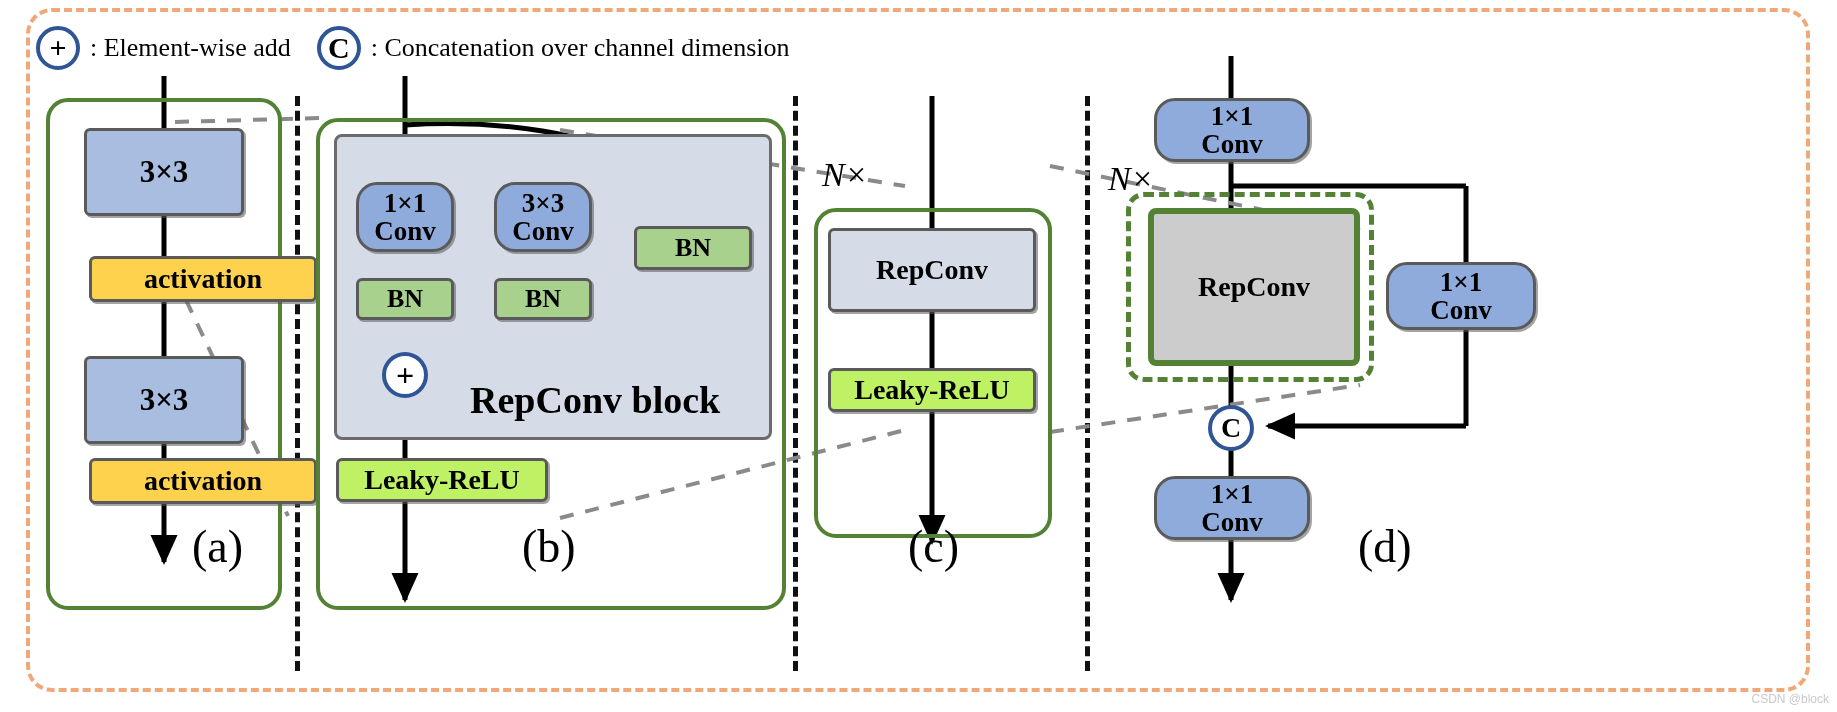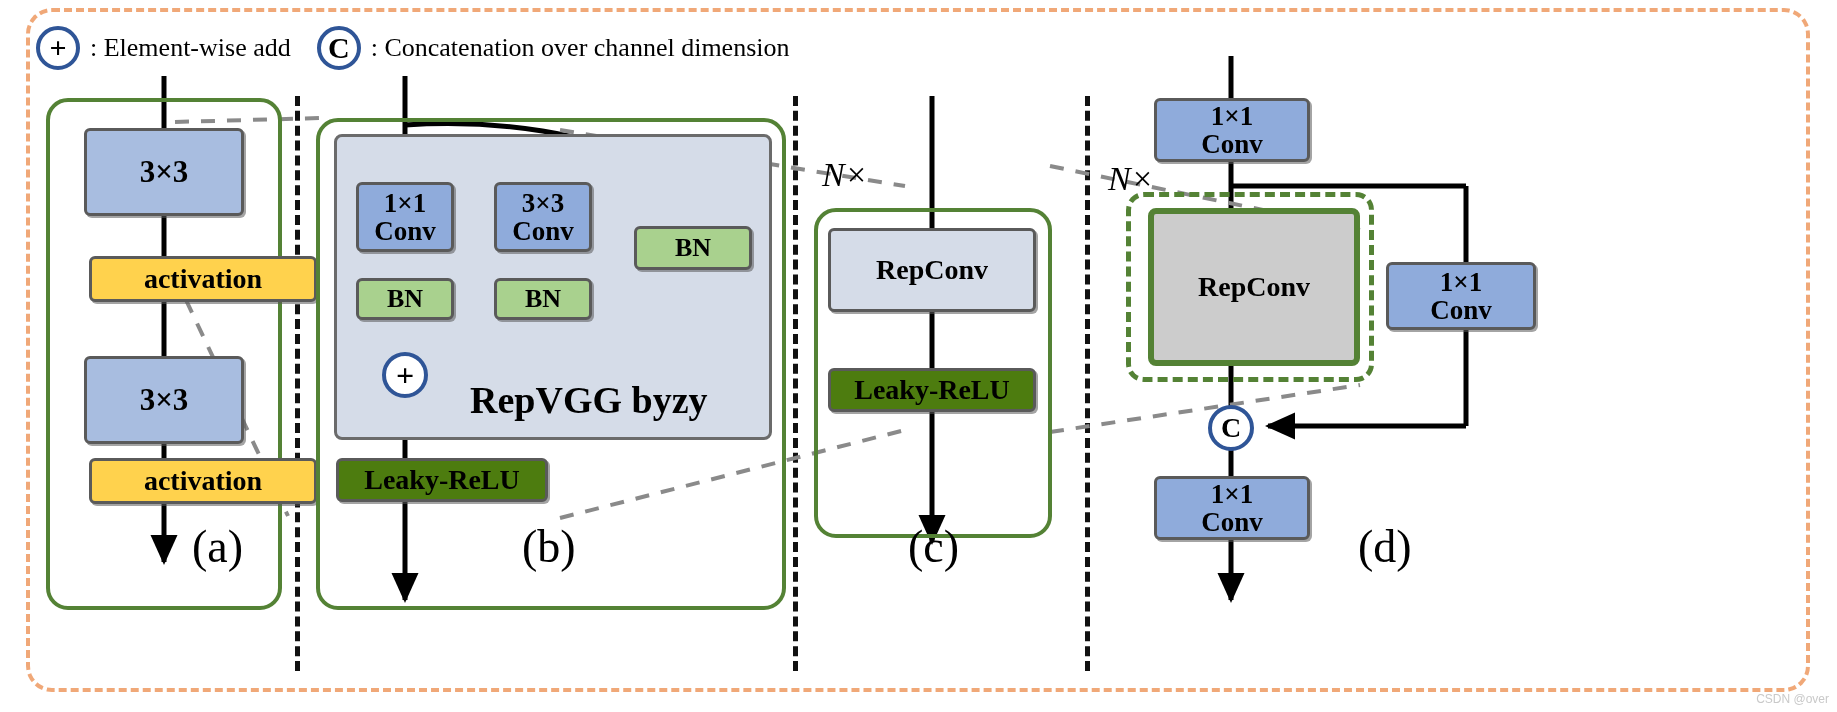--- a/index.html
+++ b/index.html
@@ -64,23 +64,23 @@
     justify-content: center;
     text-align: center;
     color: #000;
     font-weight: 700;
     border: 3px solid #5a5a5a;
     border-radius: 6px;
     box-shadow: 2px 2px 0 rgba(90,90,90,0.55);
     line-height: 1.05;
   }
   .blue  { background: #a8bde0; }
-  .blue2 { background: #8fabdb; }
+  .blue2 { background: #8fabdb; border-radius: 21px; }
   .yellow{ background: #ffd24d; margin-left: 39px; }
-  .yellow2{ background: #4d7c0f; }
+  .yellow2{ background: #bef264; }
   .green { background: #a9d18e; }
   .gray  { background: #d5dce8; }
 
   
   .greenbox {
     position: absolute;
     box-sizing: border-box;
     border: 4px solid #548235;
     border-radius: 22px;
     background: transparent;
@@ -281,21 +281,21 @@
   </div>
 
   <div class="node green" style="left:634px; top:226px; width:118px; height:44px; font-size:26px;">
     <span>BN</span>
   </div>
 
   <div class="opnode" style="left:382px; top:352px; width:46px; height:46px; font-size:32px;">
     <span>+</span>
   </div>
 
-  <div id="repvgg-title" style="left:470px; top:378px;">RepVGG byzy</div>
+  <div id="repvgg-title" style="left:470px; top:378px;">RepConv block</div>
 
   <div class="node yellow2" style="left:336px; top:458px; width:212px; height:44px; font-size:28px;">
     <span>Leaky-ReLU</span>
   </div>
 
   <div class="plabel" style="left:522px; top:520px;">(b)</div>
 
   <div class="nx-label" style="left:822px; top:156px;">N×</div>
 
   <div class="greenbox" style="left:814px; top:208px; width:238px; height:330px;"></div>
@@ -332,15 +332,15 @@
     <span>C</span>
   </div>
 
   <div class="node blue2" style="left:1154px; top:476px; width:156px; height:64px; font-size:27px;">
     <span>1×1</span>
     <span>Conv</span>
   </div>
 
   <div class="plabel" style="left:1358px; top:520px;">(d)</div>
 
-  <div id="watermark">CSDN @over</div>
+  <div id="watermark">CSDN @block</div>
 
 </div>
 
 </body></html>

